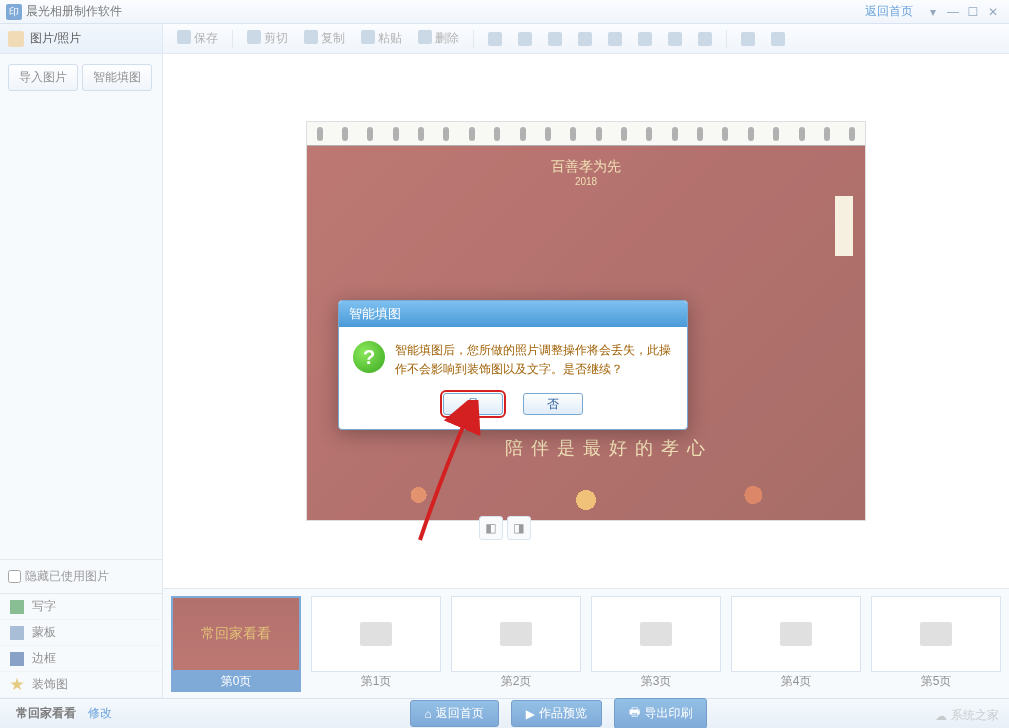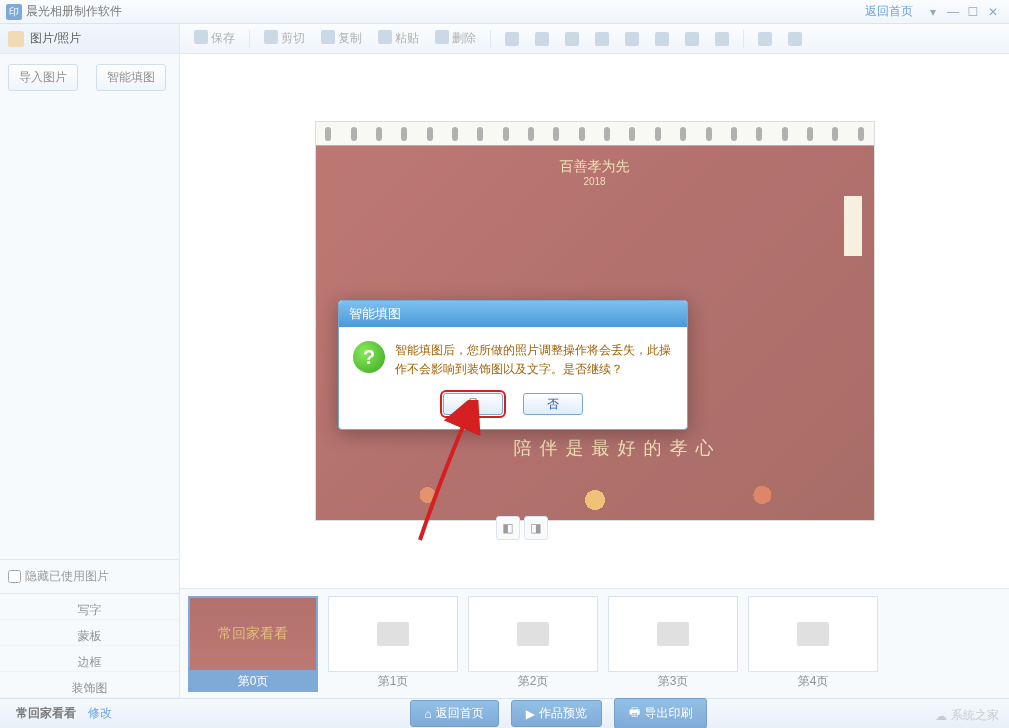--- a/index.html
+++ b/index.html
@@ -13,27 +13,27 @@
     .titlebar .home-link { color: #1a6fc9; margin-right: 10px; cursor: pointer; }
     .titlebar .win-btn { width: 20px; height: 16px; display: inline-flex; align-items: center; justify-content: center; color: #5a7a9a; cursor: pointer; }
     
     
     .main { display: flex; height: 674px; }
     
     
     .sidebar { width: 180px; background: #f3f7fc; border-right: 1px solid #d0dce8; display: flex; flex-direction: column; }
     .side-header { height: 30px; background: linear-gradient(#eaf2fb, #dde9f6); border-bottom: 1px solid #d0dce8; display: flex; align-items: center; padding: 0 8px; }
     .side-header .avatar { width: 16px; height: 16px; background: #e8c890; border-radius: 2px; margin-right: 6px; }
-    .side-btns { padding: 10px 8px; display: flex; gap: 18px; }
+    .side-btns { padding: 10px 8px; display: flex; gap: 4px; }
     .side-btn { padding: 4px 10px; border: 1px solid #b8cde0; background: linear-gradient(#fdfeff, #e8f0f9); border-radius: 3px; color: #555; cursor: pointer; }
     .side-gallery { flex: 1; }
     .side-hide { padding: 8px; display: flex; align-items: center; gap: 4px; border-top: 1px solid #d0dce8; color: #666; }
     .side-hide input { width: 13px; height: 13px; }
     .side-tools { border-top: 1px solid #d0dce8; }
-    .side-tool { height: 26px; display: flex; align-items: center; padding: 0 10px; gap: 8px; color: #555; cursor: pointer; border-bottom: 1px solid #e5edf5; flex-direction: column; }
+    .side-tool { height: 26px; display: flex; align-items: center; padding: 0 10px; gap: 8px; color: #555; cursor: pointer; border-bottom: 1px solid #e5edf5; }
     .side-tool .ticon { width: 14px; height: 14px; display: inline-block; }
     .ic-text { background: #4a9a5a; }
     .ic-bg { background: #d4a850; }
     .ic-border { background: #4a6fa8; }
     .ic-mask { background: #7a9ac0; }
     .ic-clip { background: #d4b040; clip-path: polygon(50% 0%, 61% 35%, 98% 35%, 68% 57%, 79% 91%, 50% 70%, 21% 91%, 32% 57%, 2% 35%, 39% 35%); }
     
     
     .editor { flex: 1; display: flex; flex-direction: column; background: #fff; }
     
@@ -263,20 +263,26 @@
             <div class="thumb-placeholder"></div>
           </div>
         <div class="thumb-label">第3页</div>
       </div>
       <div class="thumb">
         <div class="thumb-img">
             <div class="thumb-placeholder"></div>
           </div>
         <div class="thumb-label">第4页</div>
       </div>
+      <div class="thumb">
+        <div class="thumb-img">
+            <div class="thumb-placeholder"></div>
+          </div>
+        <div class="thumb-label">第5页</div>
+      </div>
     </div>
   </div>
 </div>
 
 <div class="footer">
   <span class="album-name">常回家看看</span>
   <span class="edit-link">修改</span>
   <div class="spacer"></div>
   <div class="footer-btn">
       <span>⌂</span>

